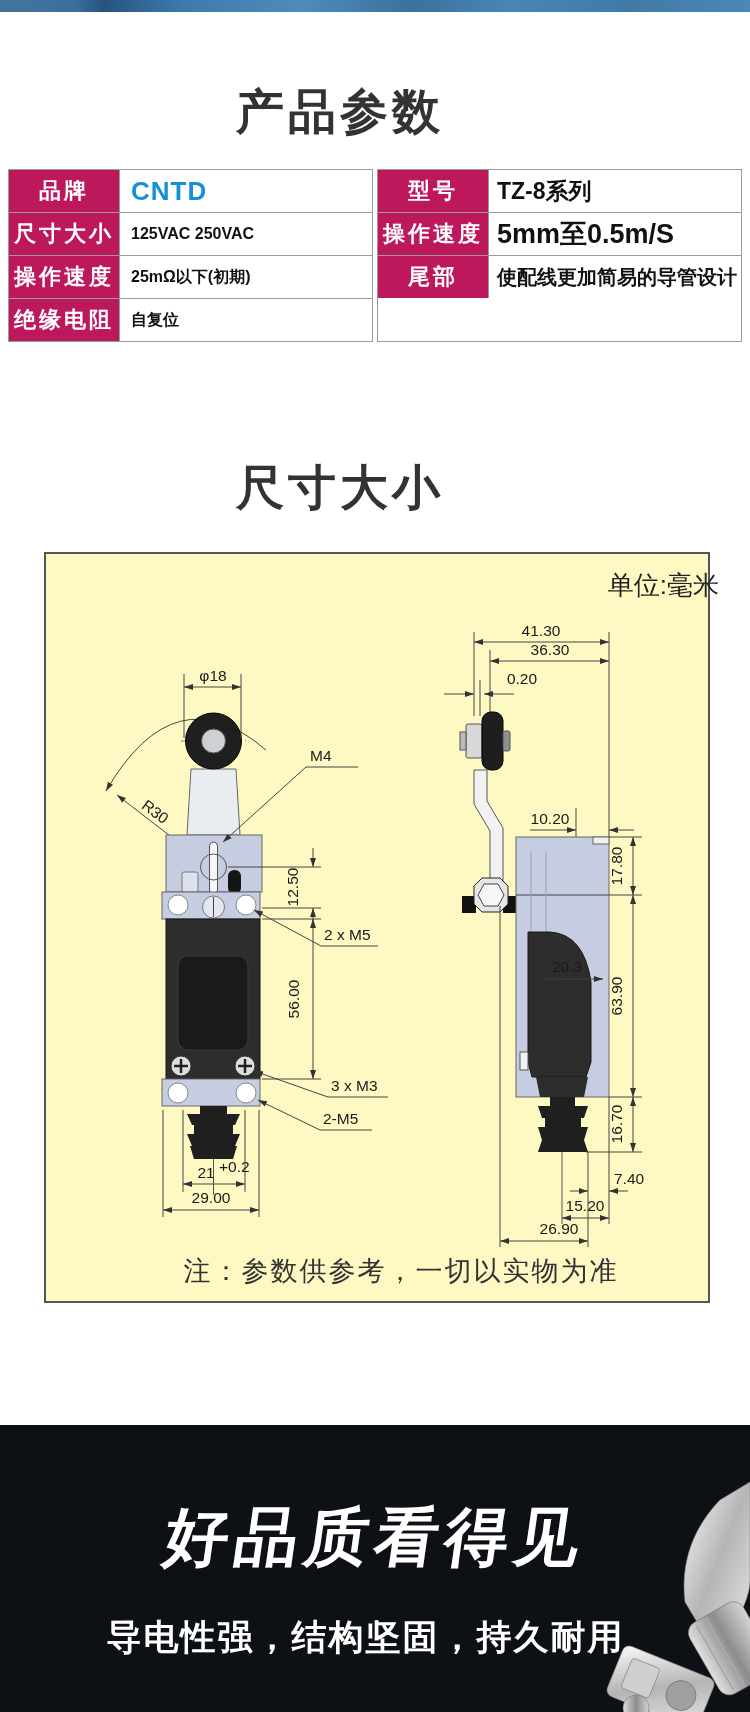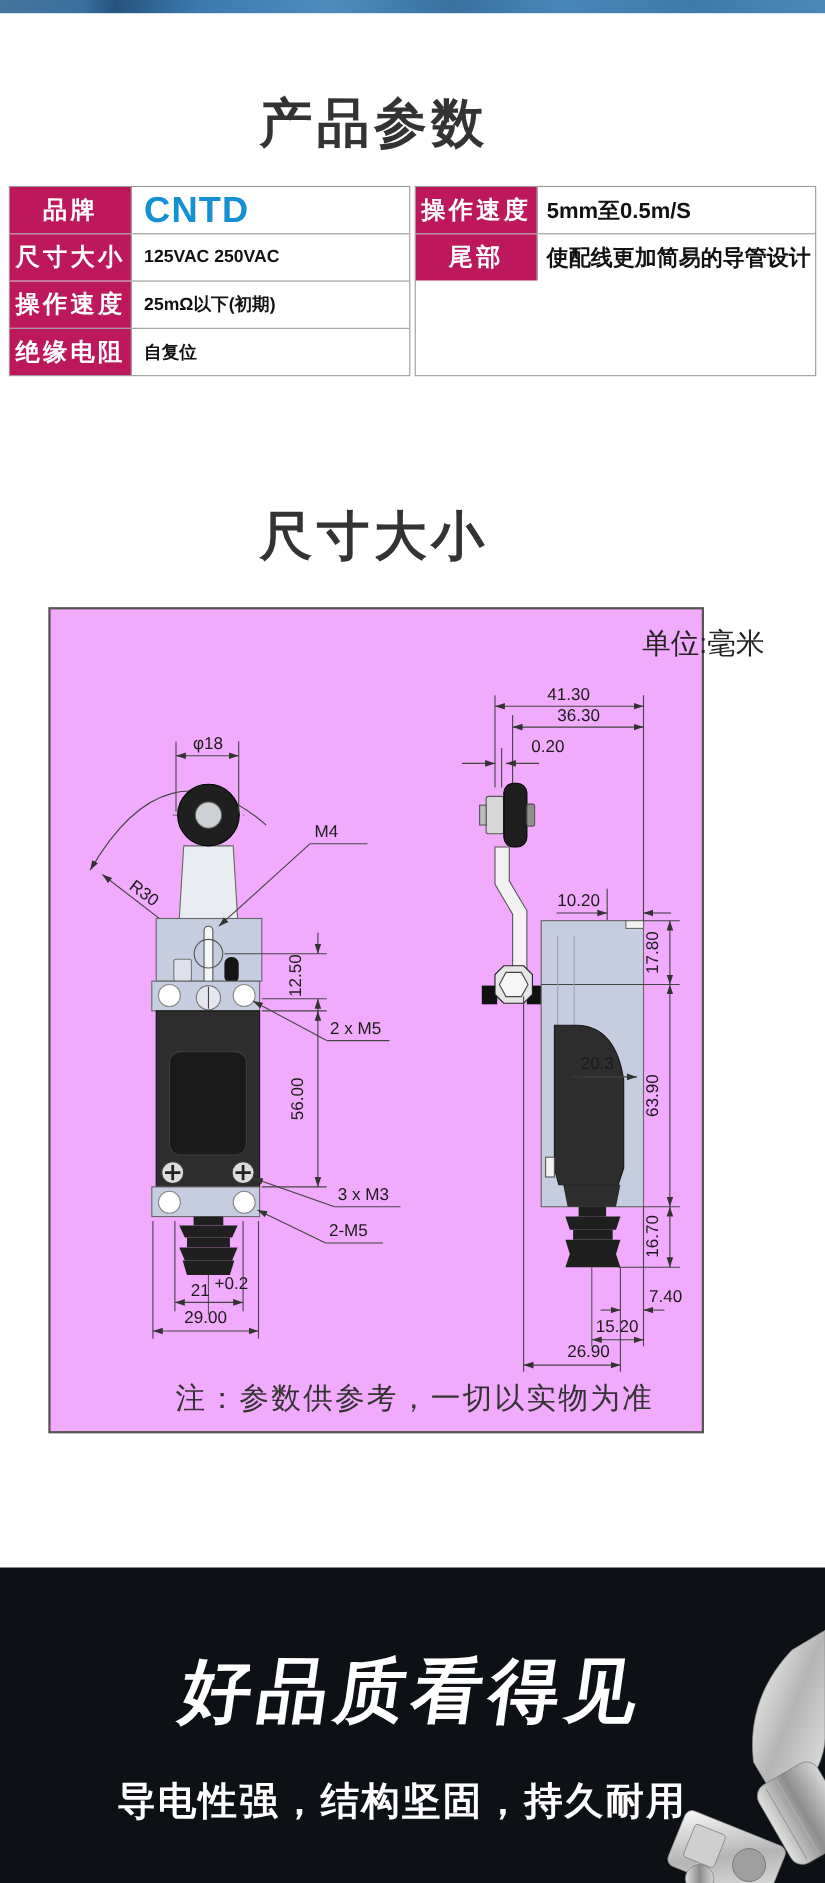--- a/index.html
+++ b/index.html
@@ -14,24 +14,24 @@
   
   .spec-wrap{position:absolute;left:8px;top:169px;width:734px;display:flex;gap:4px;}
   .spec-table{flex:1;border:1px solid #9b9b9b;background:#fff;}
   .spec-row{display:flex;height:42px;border-top:1px solid #9b9b9b;}
   .spec-row:first-child{border-top:none;}
   .spec-label{width:110px;background:#be185d;color:#fff;display:flex;align-items:center;
     justify-content:center;font-weight:700;font-size:22px;letter-spacing:3px;flex:none;}
   .spec-value{flex:1;display:flex;align-items:center;padding-left:11px;font-weight:700;
     font-size:16px;color:#111;border-left:1px solid #9b9b9b;white-space:nowrap;overflow:hidden;}
   .right .spec-value{font-size:20px;padding-left:8px;}
-  .brand{color:#1590d2;font-size:33px;font-weight:800;letter-spacing:1px;}
+  .brand{color:#1590d2;font-size:26px;font-weight:800;letter-spacing:1px;}
   
-  .draw-box{position:absolute;left:44px;top:552px;width:596px;height:751px;
-    background:#f0abfc;border:2px solid #555;box-sizing:border-box;}
+  .draw-box{position:absolute;left:44px;top:552px;width:666px;height:751px;
+    background:#fef9c3;border:2px solid #555;box-sizing:border-box;padding-left:24px;}
   .dt{font-family:"Liberation Sans",sans-serif;font-size:15.5px;fill:#1a1a1a;}
   .dl{stroke:#444;stroke-width:1;fill:none;}
   .cl{stroke:#777;stroke-width:1;stroke-dasharray:5,3;}
   .cl2{stroke:#555;stroke-width:1;}
   .seam{stroke:#9aa0b8;stroke-width:1;}
   
   .banner{position:absolute;left:0;top:1425px;width:750px;height:287px;background:#0d1014;}
   .banner-headline{position:absolute;left:0;top:1494px;width:750px;text-align:center;
     color:#fff;font-size:64px;font-weight:900;letter-spacing:6px;transform:skewX(-8deg);}
   .banner-subline{position:absolute;left:0;top:1614px;width:731px;text-align:center;
@@ -61,22 +61,26 @@
         <div class="spec-label">操作速度</div>
         <div class="spec-value">25mΩ以下(初期)</div>
       </div>
       <div class="spec-row">
         <div class="spec-label">绝缘电阻</div>
         <div class="spec-value">自复位</div>
       </div>
     </div>
     <div class="spec-table right">
       <div class="spec-row">
+        <div class="spec-label">型号</div>
+        <div class="spec-value" style="font-size:23px;">TZ-8系列</div>
+      </div>
+      <div class="spec-row">
         <div class="spec-label">操作速度</div>
-        <div class="spec-value" style="font-size:20px;">5mm至0.5m/S</div>
+        <div class="spec-value" style="font-size:27px;">5mm至0.5m/S</div>
       </div>
       <div class="spec-row">
         <div class="spec-label">尾部</div>
         <div class="spec-value">使配线更加简易的导管设计</div>
       </div>
     </div>
   </div>
 
   <div class="big-title" style="top:456px;">尺寸大小</div>
 

